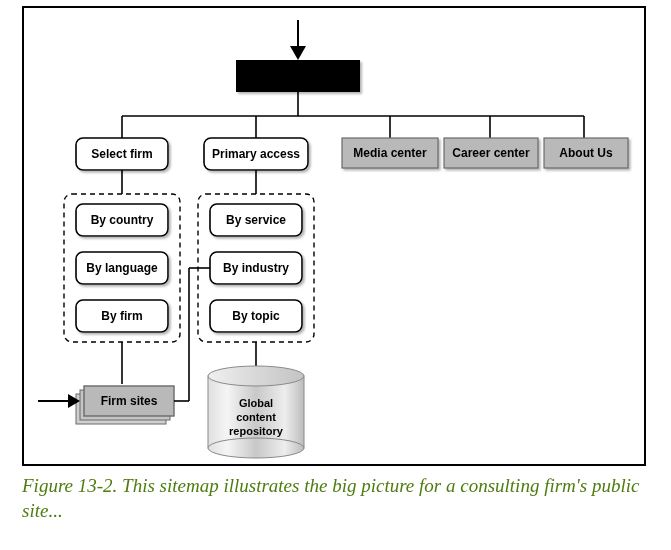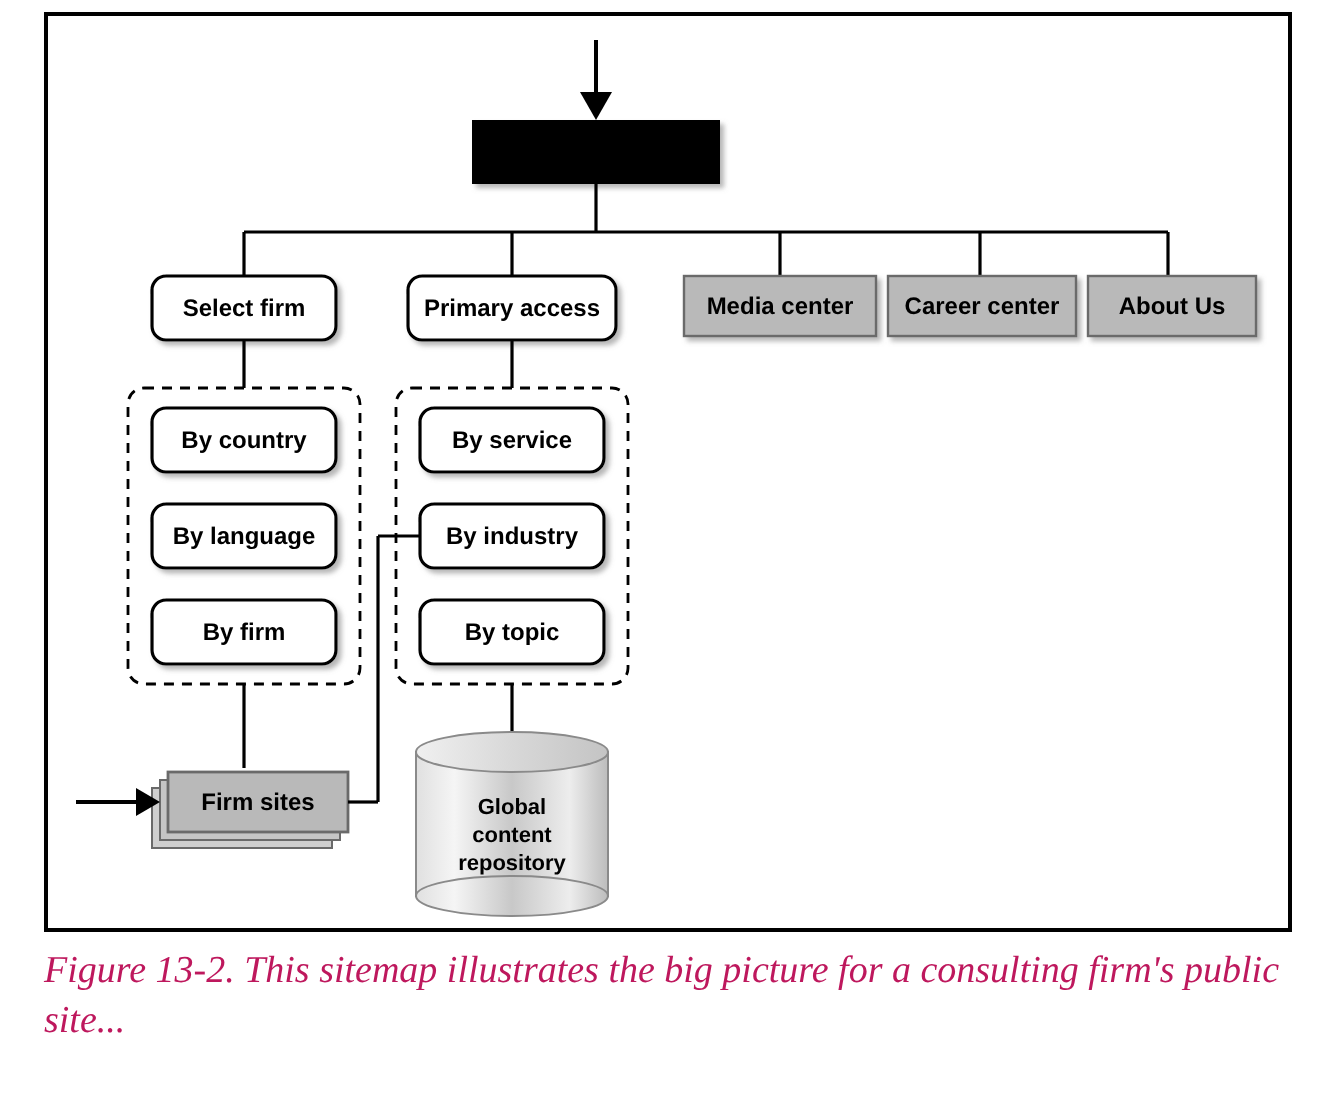--- a/index.html
+++ b/index.html
@@ -26,21 +26,21 @@
     box-sizing: border-box;
   }
   .caption {
     position: absolute;
     left: 22px;
     top: 474px;
     width: 624px;
     font-style: italic;
     font-size: 19px;
     line-height: 1.3;
-    color: #be185d;
+    color: #4d7c0f;
   }
   svg { display: block; }
   text {
     font-family: Arial, Helvetica, sans-serif;
     font-weight: bold;
     fill: #000;
     dominant-baseline: middle;
     text-anchor: middle;
   }
 </style>

